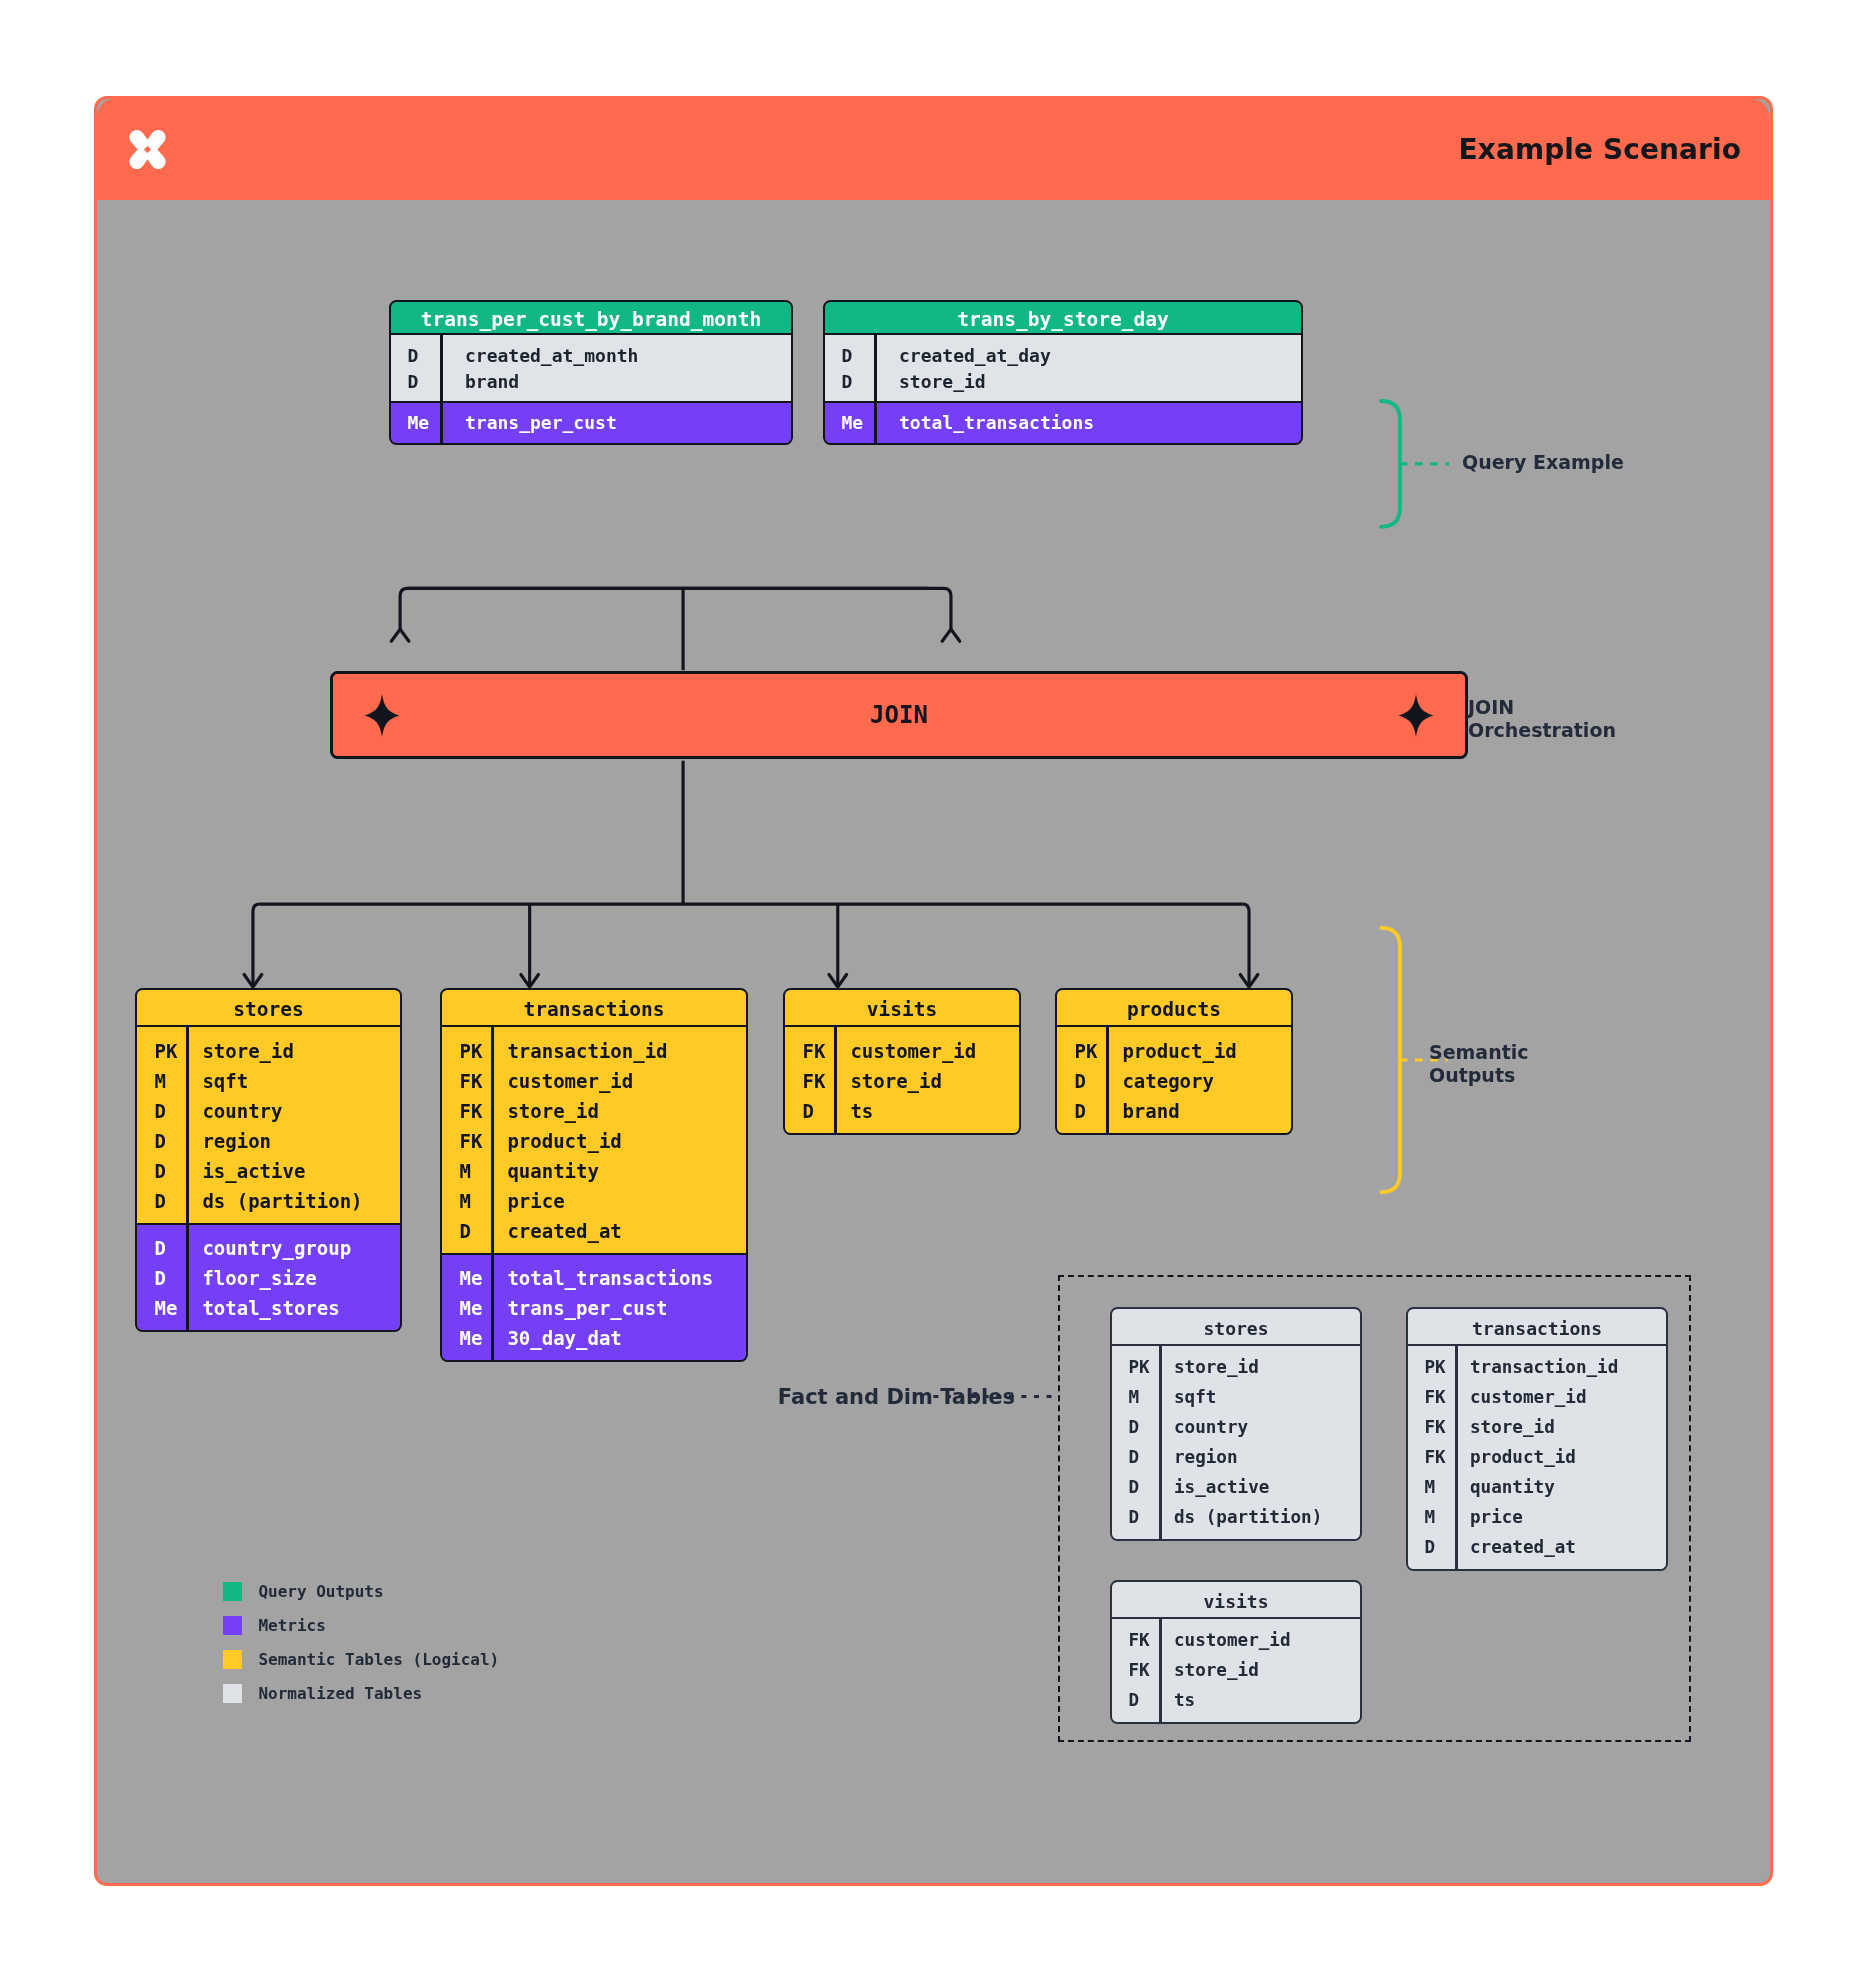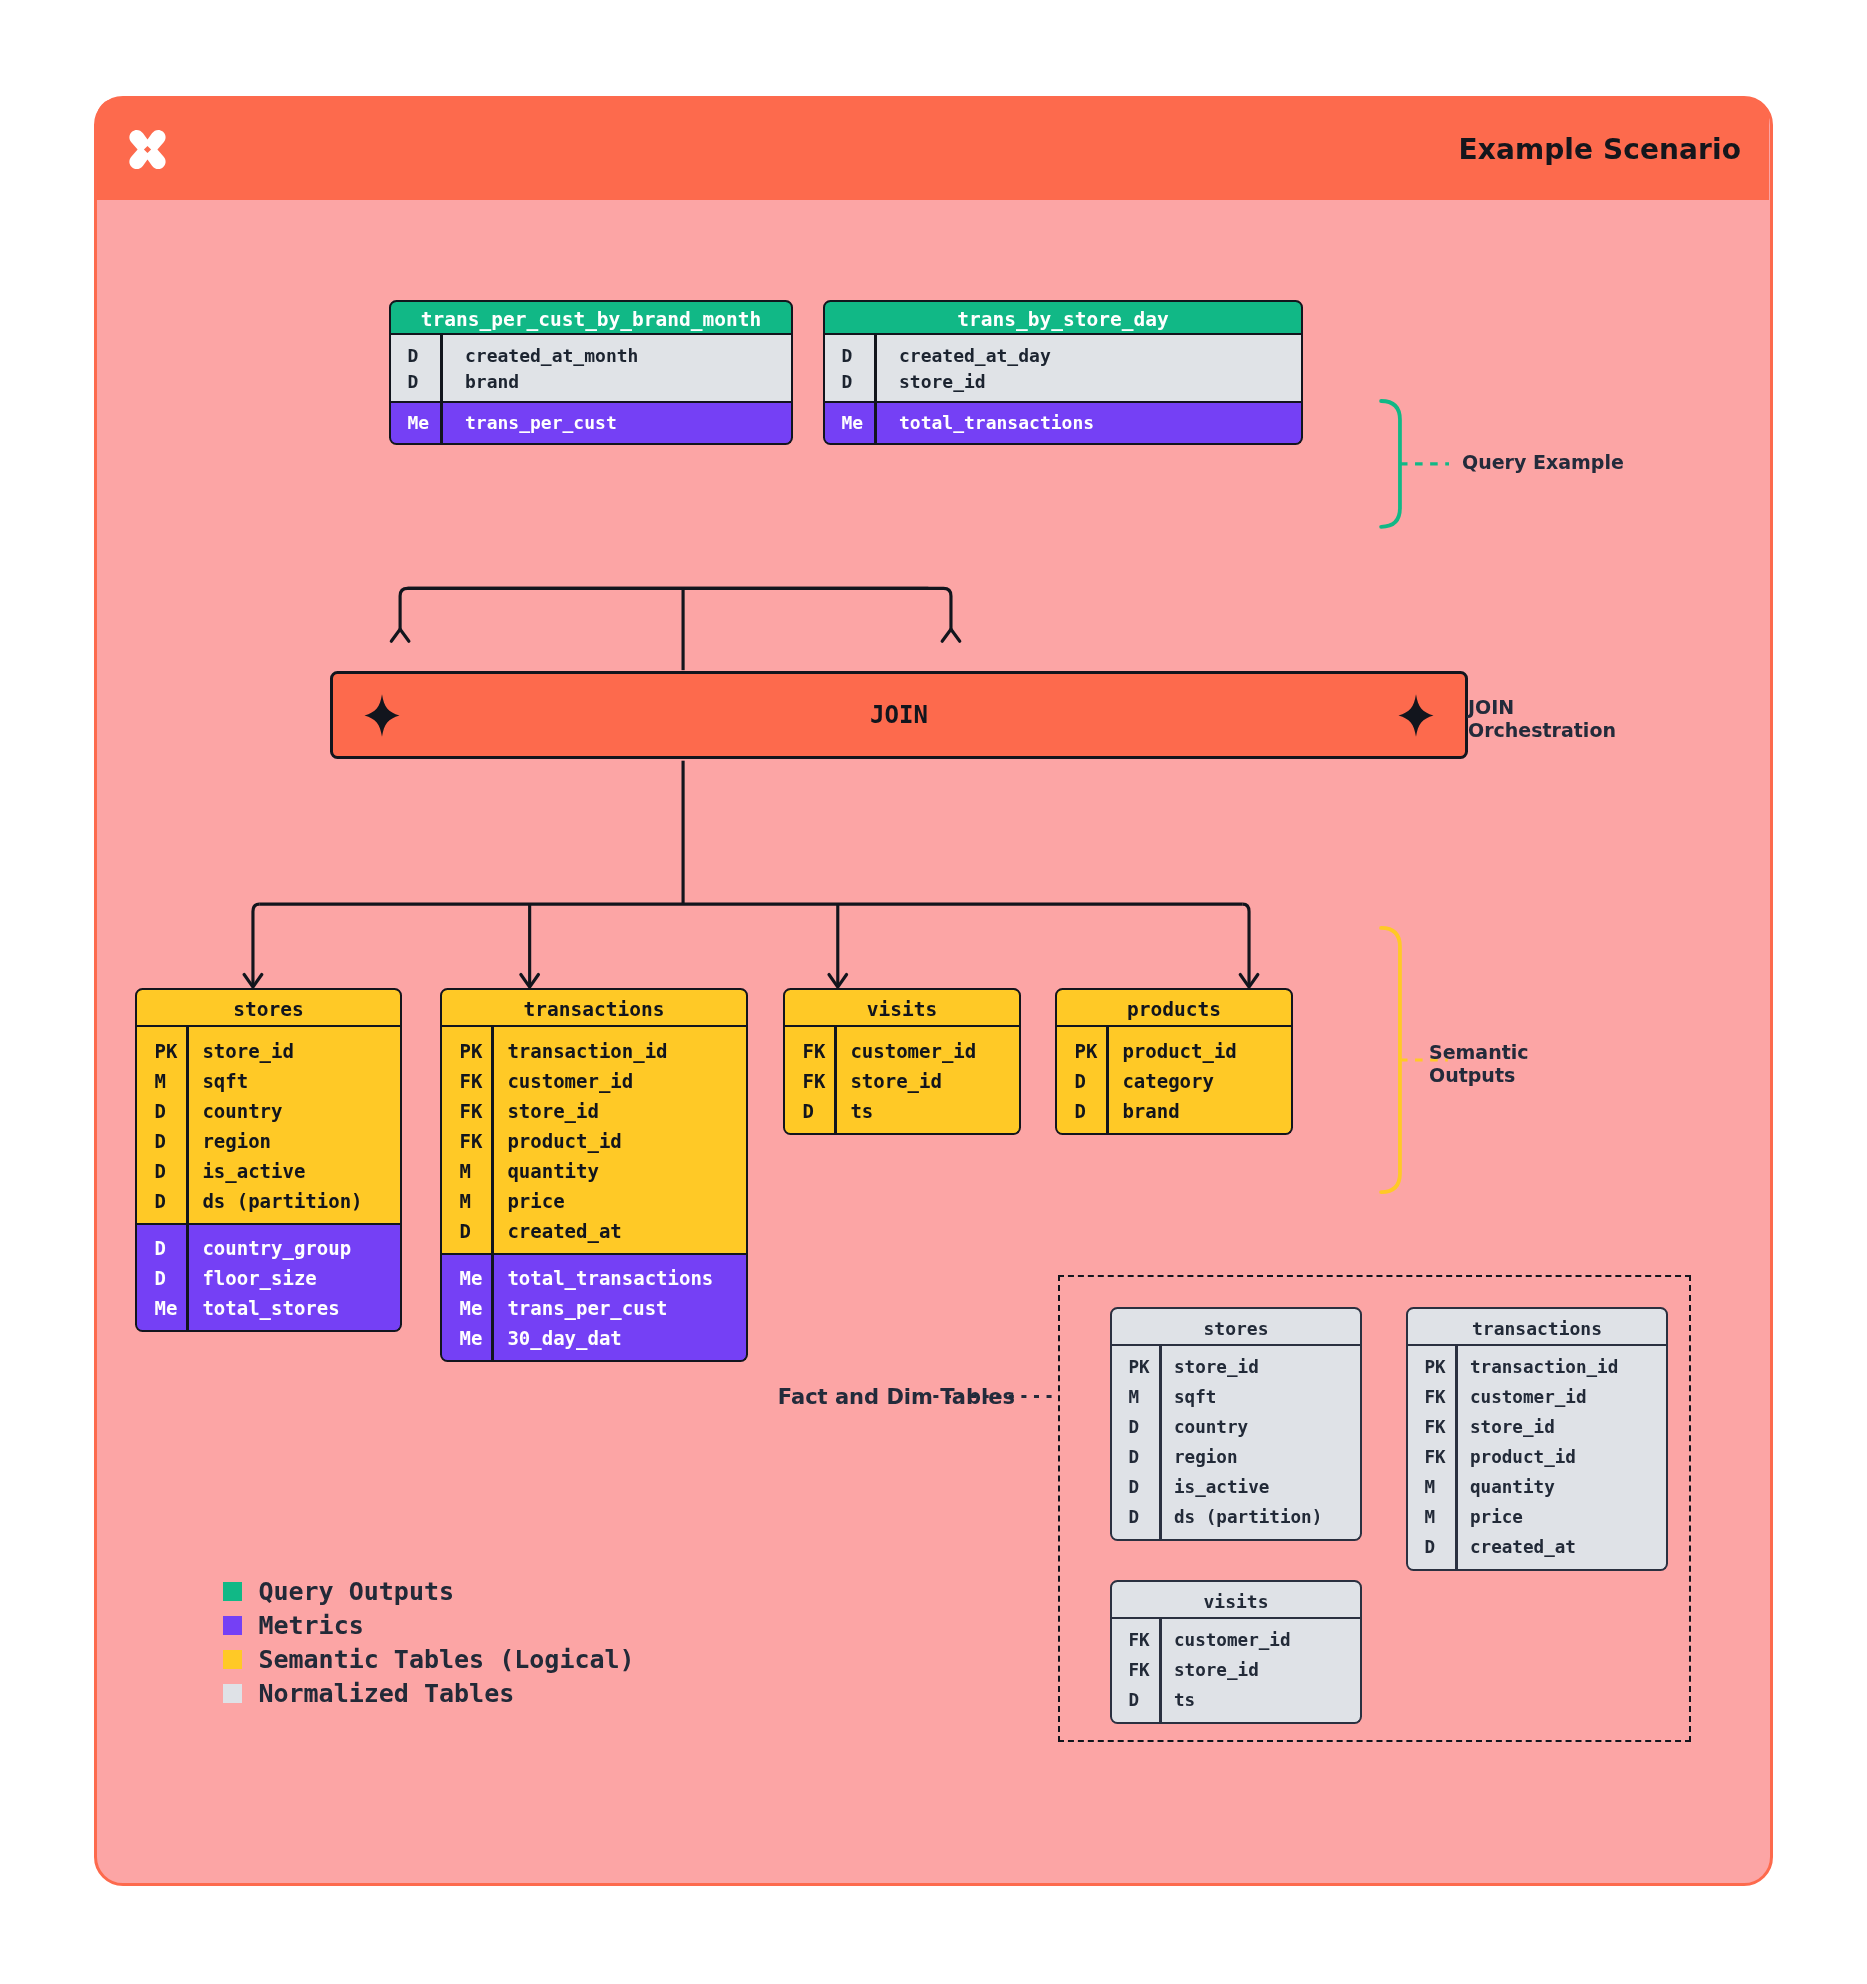--- a/index.html
+++ b/index.html
@@ -3,21 +3,21 @@
 <meta charset="utf-8">
 <style>
   html,body{margin:0;padding:0;background:#ffffff;}
   body{width:1868px;height:1985px;font-family:"DejaVu Sans",sans-serif;}
 
   #canvas{position:relative;width:1868px;height:1985px;overflow:hidden;background:#fff;}
 
   
   .card{
     position:absolute;left:94px;top:96px;width:1679px;height:1790px;
-    border:3.8px solid #fd6a4d;border-radius:29px;background:#fca5a5;box-sizing:border-box;
+    border:3.8px solid #fd6a4d;border-radius:13px;background:#a3a3a3;box-sizing:border-box;
   }
   .card-header{
     position:absolute;left:0px;top:0px;width:1672px;height:101px;
     background:#fd6a4d;border-radius:17.6px 17.6px 0 0;
     display:flex;align-items:center;justify-content:space-between;
     padding:0 28px;box-sizing:border-box;
   }
   .header-title{
     font-family:"DejaVu Sans",sans-serif;font-weight:bold;font-size:28px;color:#14161c;letter-spacing:0.1px;
   }
@@ -93,21 +93,21 @@
     position:absolute;left:961px;top:1176px;width:633px;height:467px;
     border:2.5px dashed #12151d;box-sizing:border-box;background:transparent;
   }
   .fd-label{position:absolute;left:679px;top:1286px;width:239px;text-align:right;
     font-family:"DejaVu Sans",sans-serif;font-weight:bold;font-size:21px;color:#232b3b;}
 
   
   .legend{position:absolute;left:126px;top:1475px;}
   .leg-row{display:flex;align-items:center;height:34px;}
   .leg-sw{width:19px;height:19px;margin-right:16.4px;flex:0 0 auto;}
-  .leg-tx{font-family:"DejaVu Sans Mono",monospace;font-weight:bold;font-size:25px;color:#222a38;white-space:nowrap;}
+  .leg-tx{font-family:"DejaVu Sans Mono",monospace;font-weight:bold;font-size:16px;color:#222a38;white-space:nowrap;}
 </style>
 </head>
 <body>
 
 <div id="canvas">
 
   <div class="card">
 
     <div class="card-header">
       <svg class="logo" viewBox="0 0 100 100">

